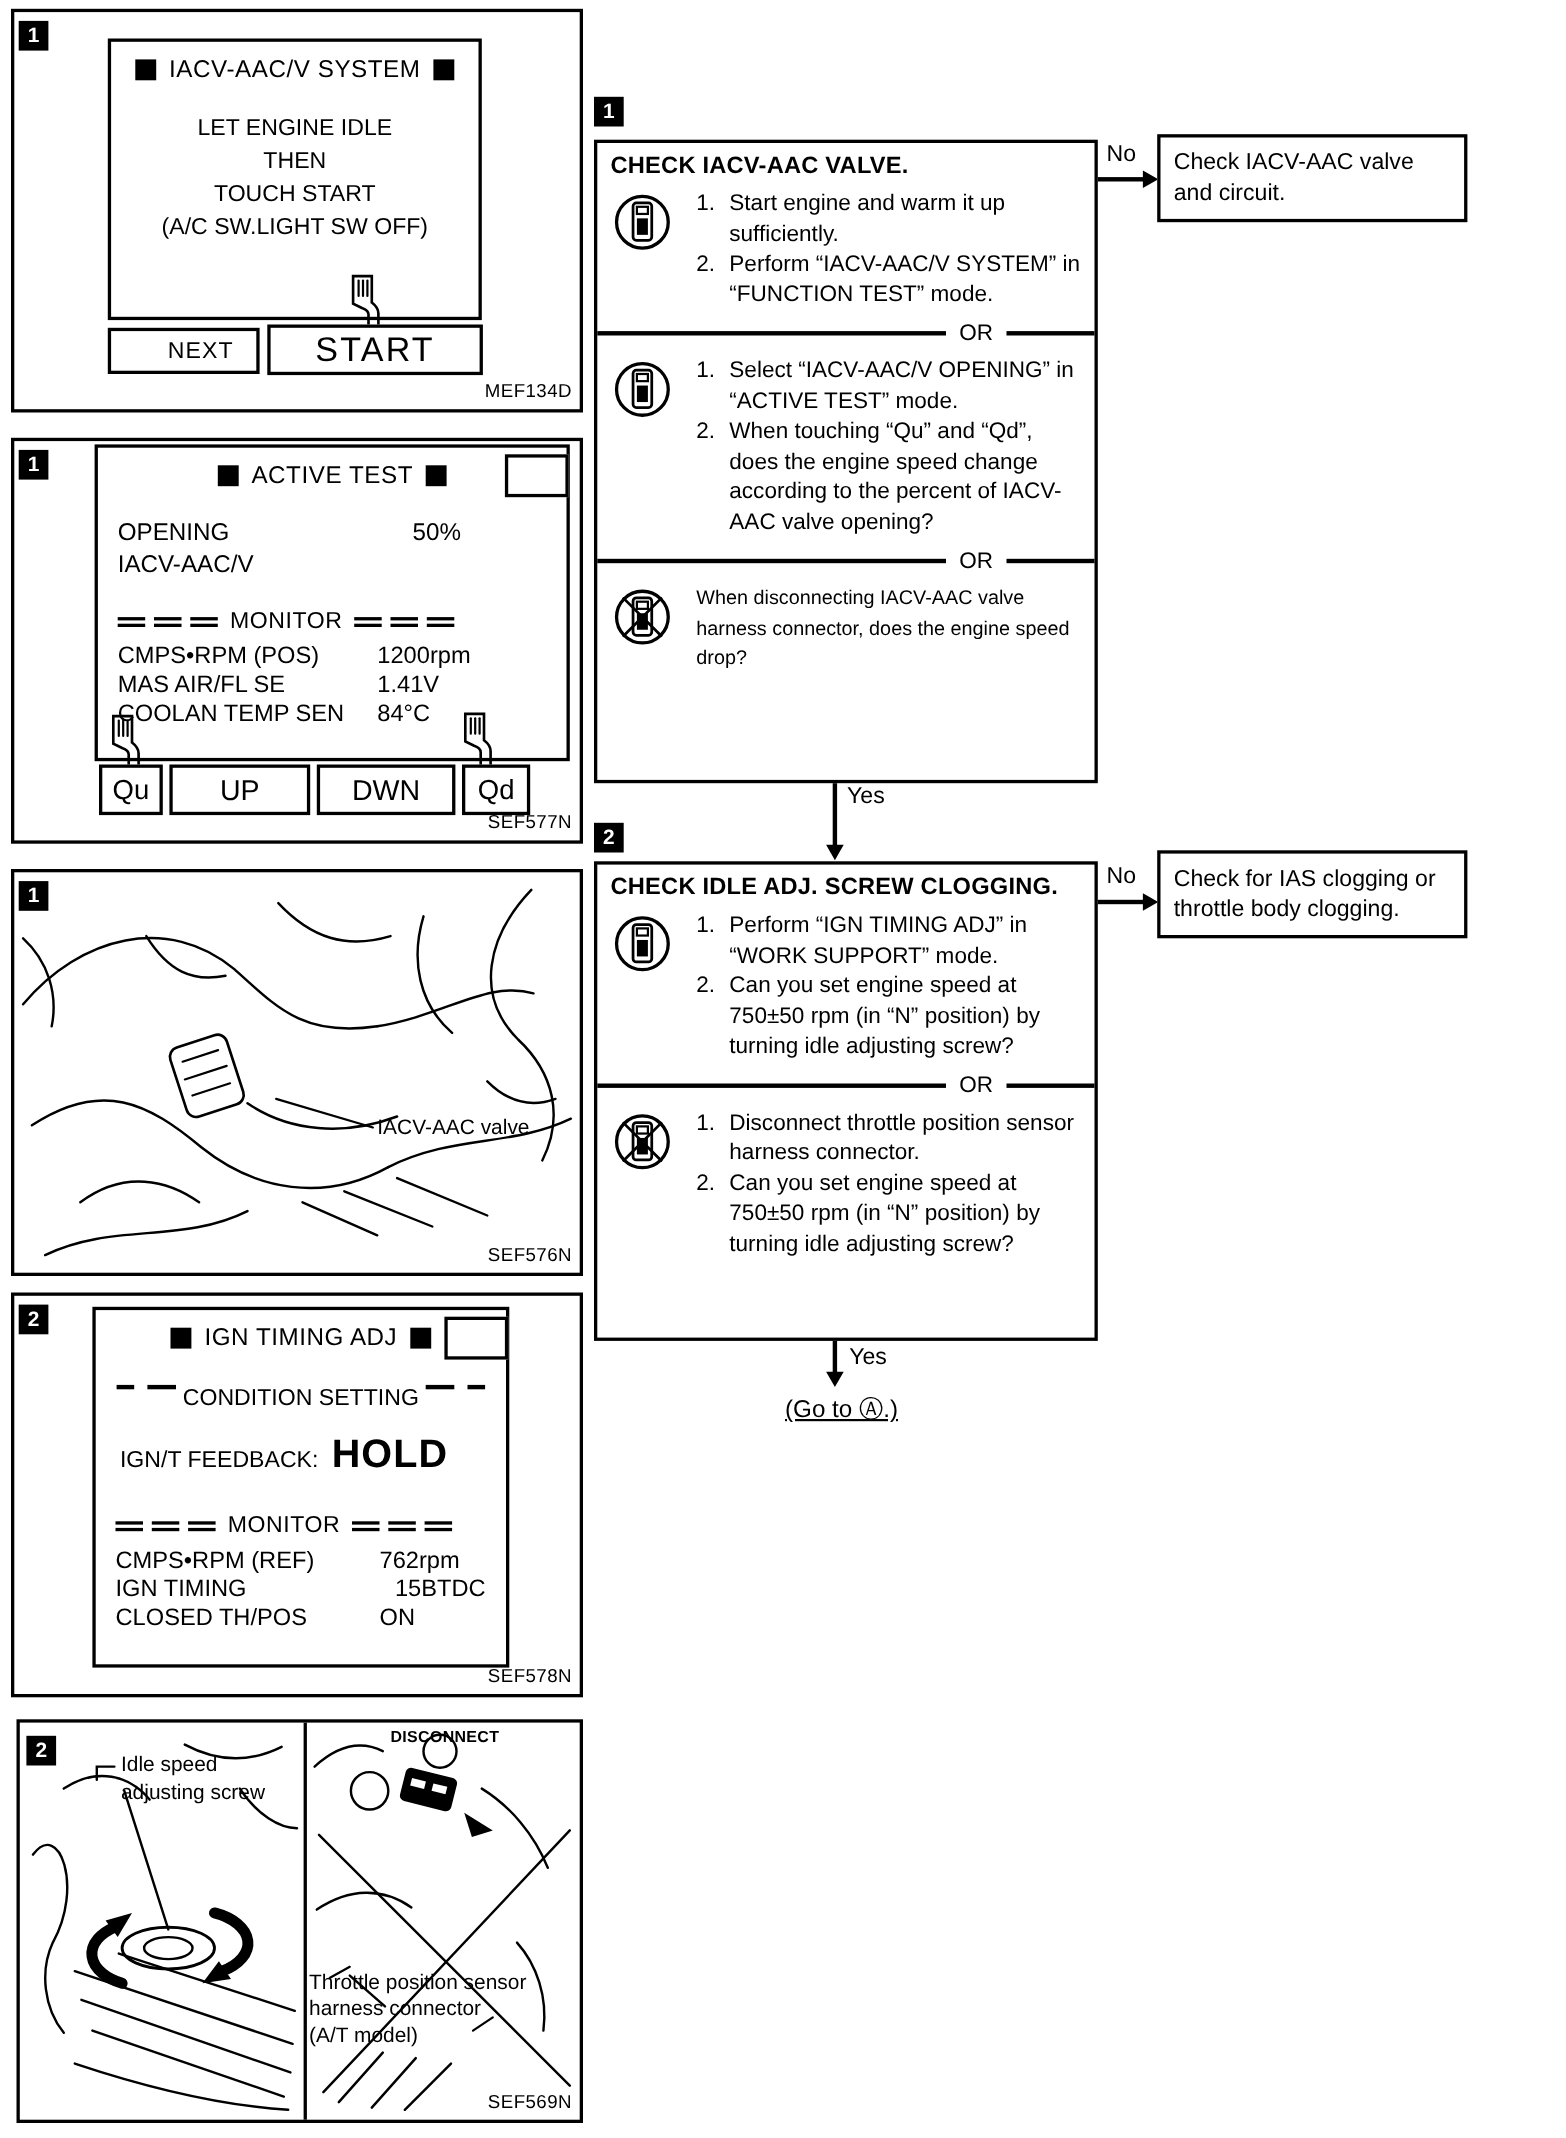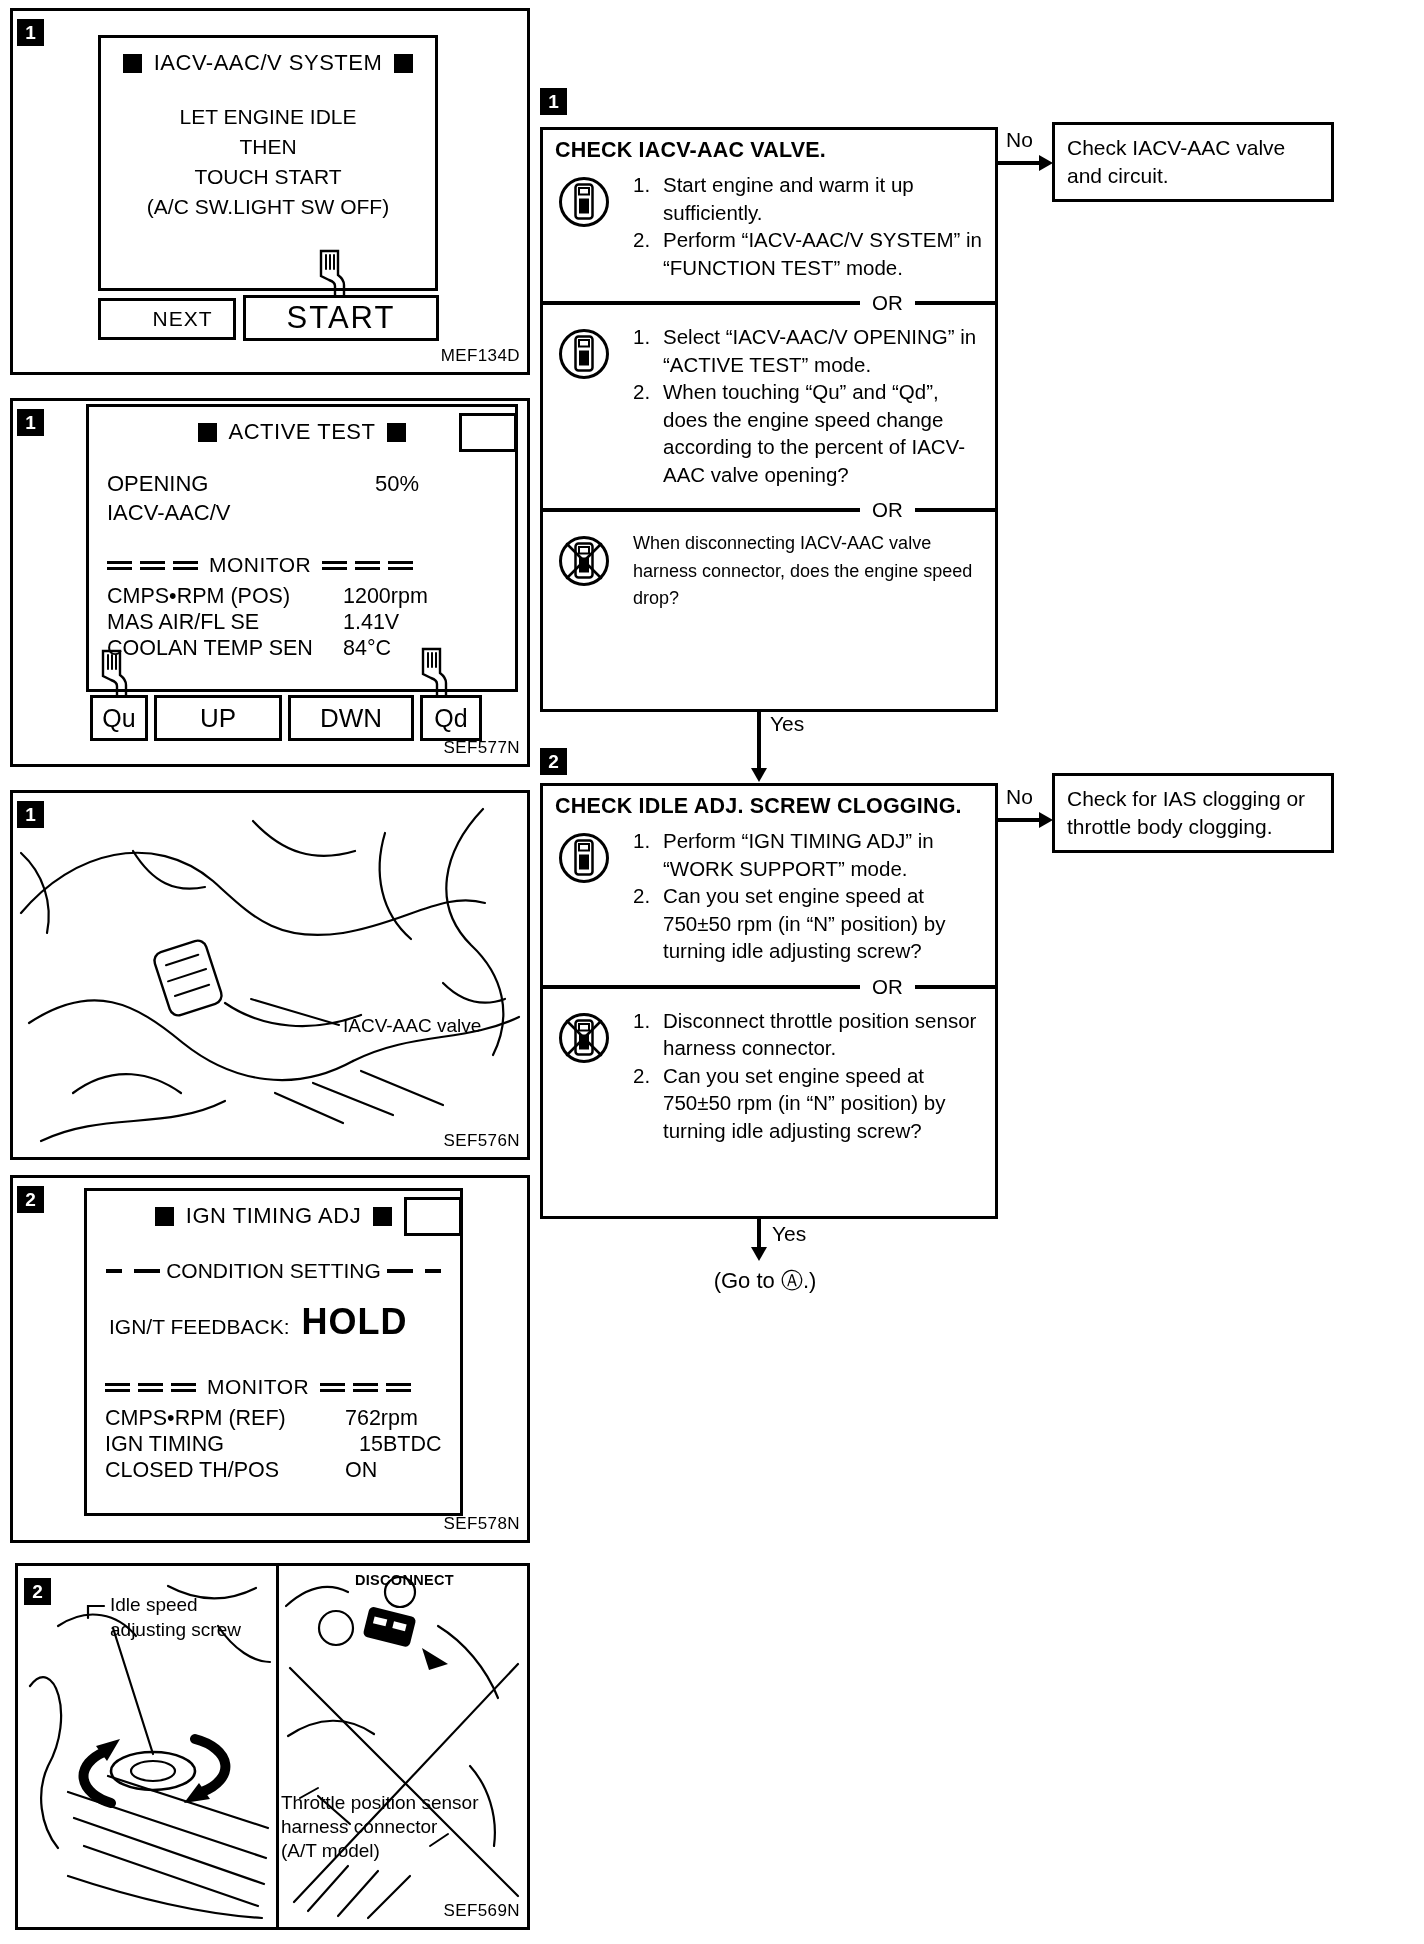--- a/index.html
+++ b/index.html
@@ -54,21 +54,21 @@
   .monrow .lbl{width:236px;flex:0 0 auto;white-space:nowrap;}
   .monrow .val{white-space:nowrap;}
 
   .kb{position:absolute;border:3px solid #000;display:flex;align-items:center;justify-content:center;
       font-size:26px;height:46px;top:294px;background:#fff;box-sizing:border-box;}
   .kb-qu{left:77px;width:58px;font-size:25px;}
   .kb-up{left:141px;width:128px;}
   .kb-dwn{left:275px;width:126px;}
   .kb-qd{left:407px;width:62px;font-size:25px;}
 
-  .cond{display:flex;align-items:center;justify-content:center;margin-top:30px;font-size:21px;white-space:nowrap;}
+  .cond{display:flex;justify-content:center;margin-top:30px;font-size:21px;white-space:nowrap;}
   .sbar{width:26px;height:4px;background:#000;margin:0 6px;flex:0 0 auto;}
   .feedback{margin:18px 0 0 22px;display:flex;align-items:baseline;font-size:21px;}
   .feedback .hold{font-size:36px;margin-left:12px;letter-spacing:1px;font-weight:bold;}
   #fig4 .mon{margin-top:32px;}
   #fig4 .monrow .lbl{width:240px;}
 
   .art{position:absolute;left:0;top:0;width:100%;height:100%;}
   #fig3 .callout{position:absolute;left:330px;top:222px;font-size:19px;white-space:nowrap;}
   #fig5 .vline-div{position:absolute;left:258px;top:0;bottom:0;width:3px;background:#000;}
   #fig5 .callout-screw{position:absolute;left:92px;top:26px;font-size:19px;line-height:25px;}
@@ -99,21 +99,21 @@
              box-sizing:border-box;padding:9px 12px;font-size:21px;line-height:28px;}
   #res1{top:122px;}
   #res2{top:773px;}
   .hline{position:absolute;height:3.5px;background:#000;}
   .vline{position:absolute;width:3.5px;background:#000;}
   .arrow-r{position:absolute;width:0;height:0;border-top:8px solid transparent;
            border-bottom:8px solid transparent;border-left:14px solid #000;}
   .arrow-d{position:absolute;width:0;height:0;border-left:8px solid transparent;
            border-right:8px solid transparent;border-top:14px solid #000;}
   .conlabel{position:absolute;font-size:21px;}
-  .goto{position:absolute;left:610px;top:1266px;width:310px;text-align:center;font-size:22px;}
+  .goto{position:absolute;left:610px;top:1266px;width:310px;text-align:center;font-size:22px;text-decoration:underline;}
 
   svg{display:block;}
   .ink{stroke:#000;fill:none;stroke-linecap:round;}
 </style>
 </head>
 <body>
 
 <div class="page">
 
   <div class="figbox" id="fig1">

